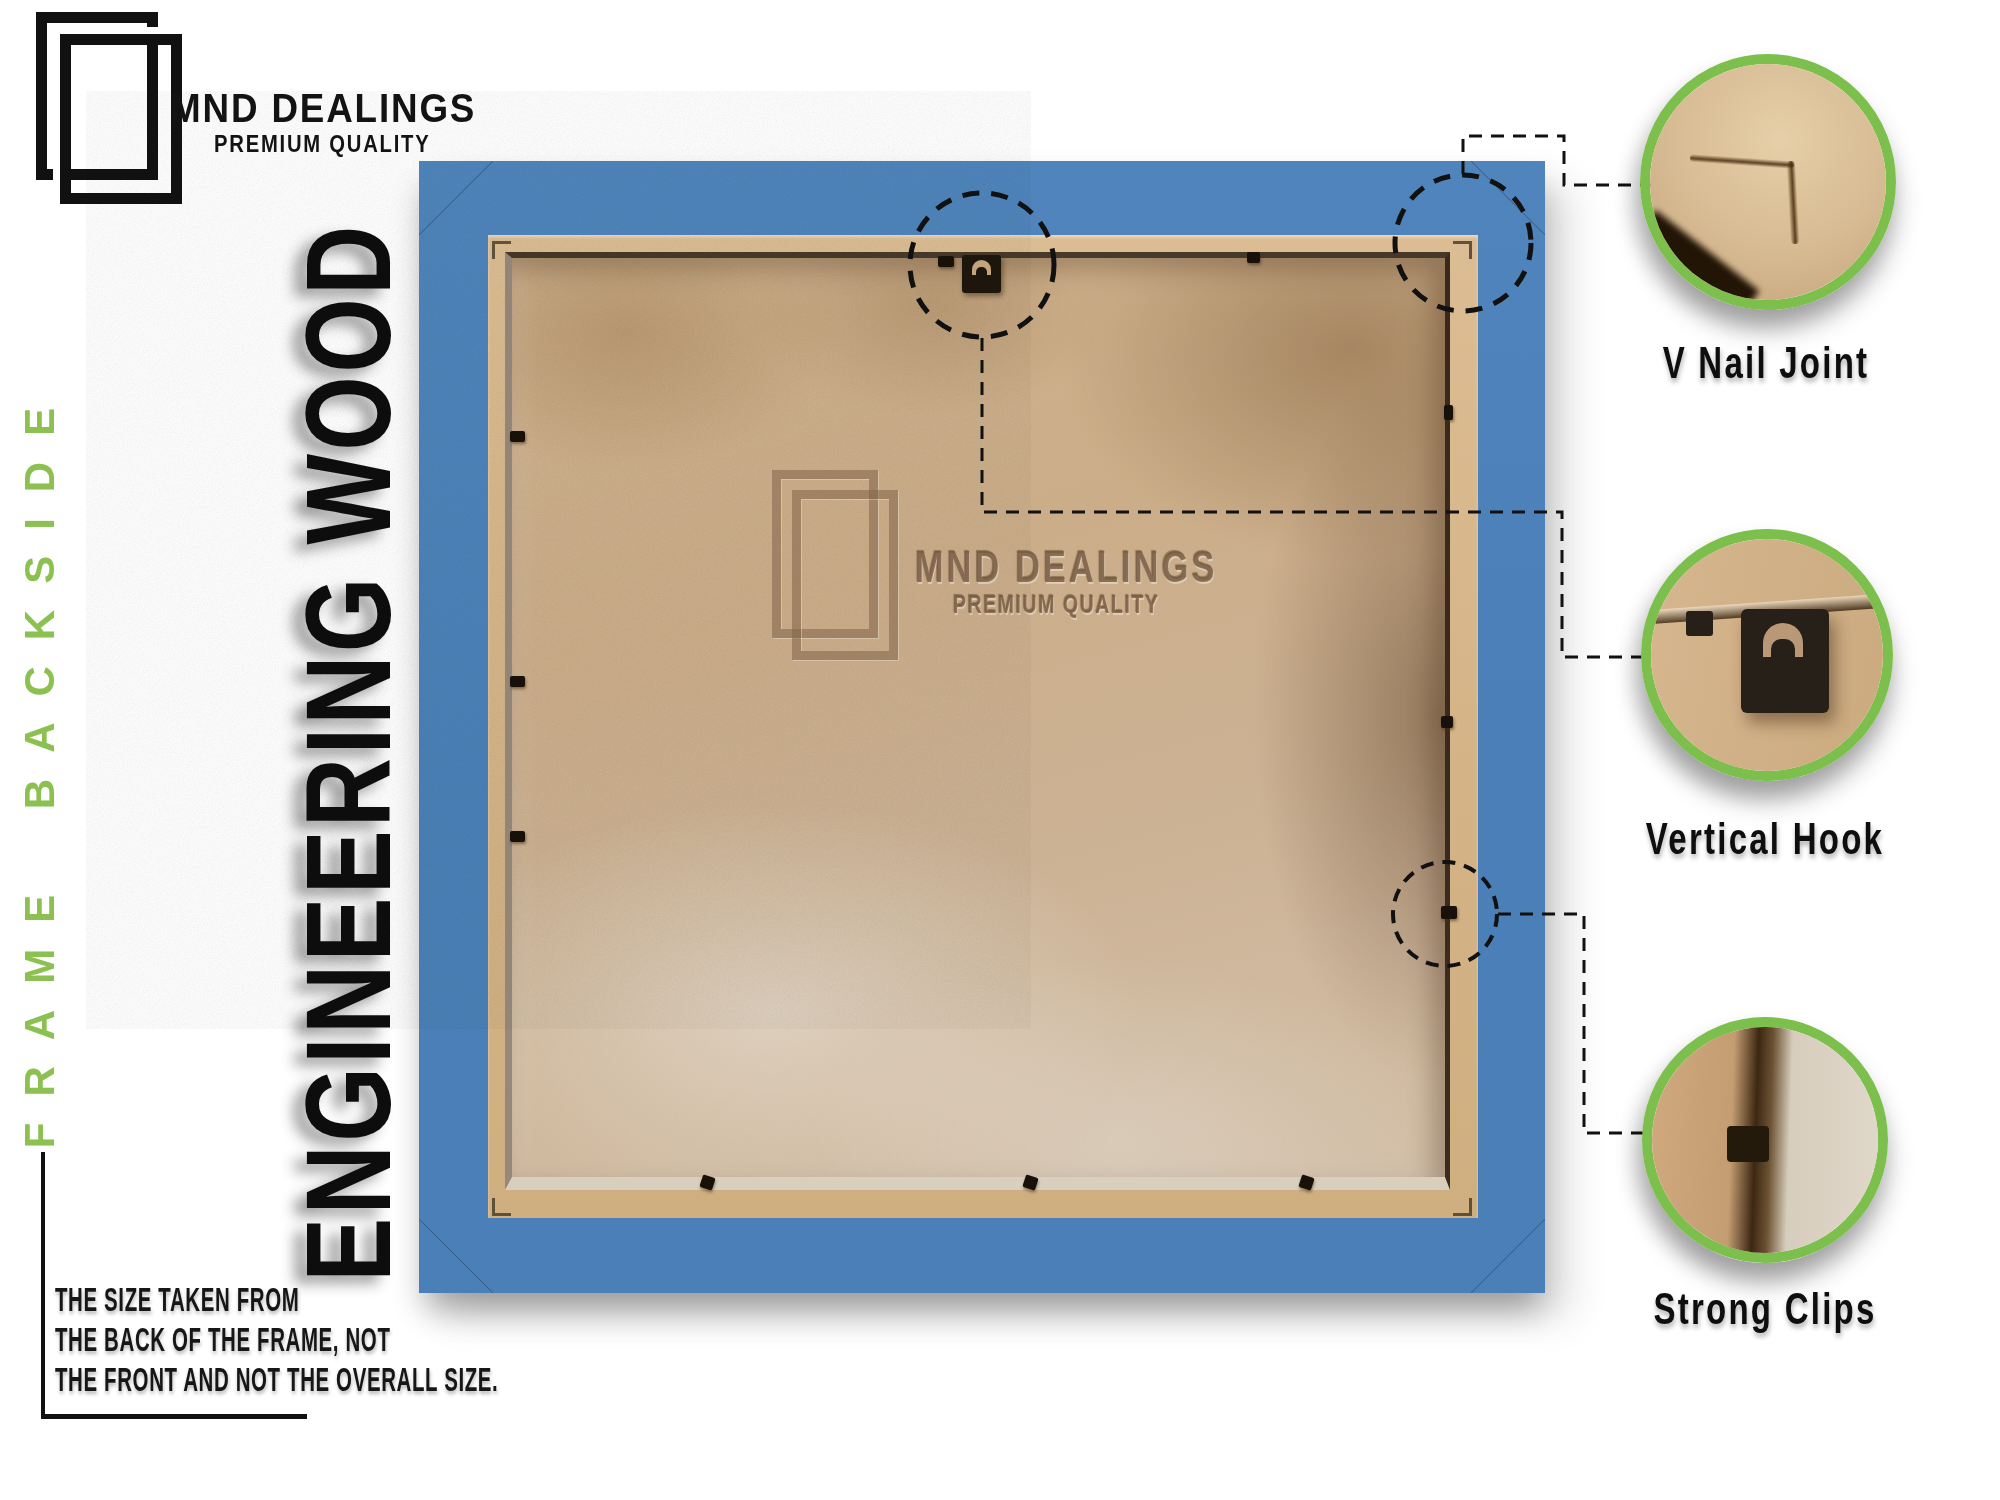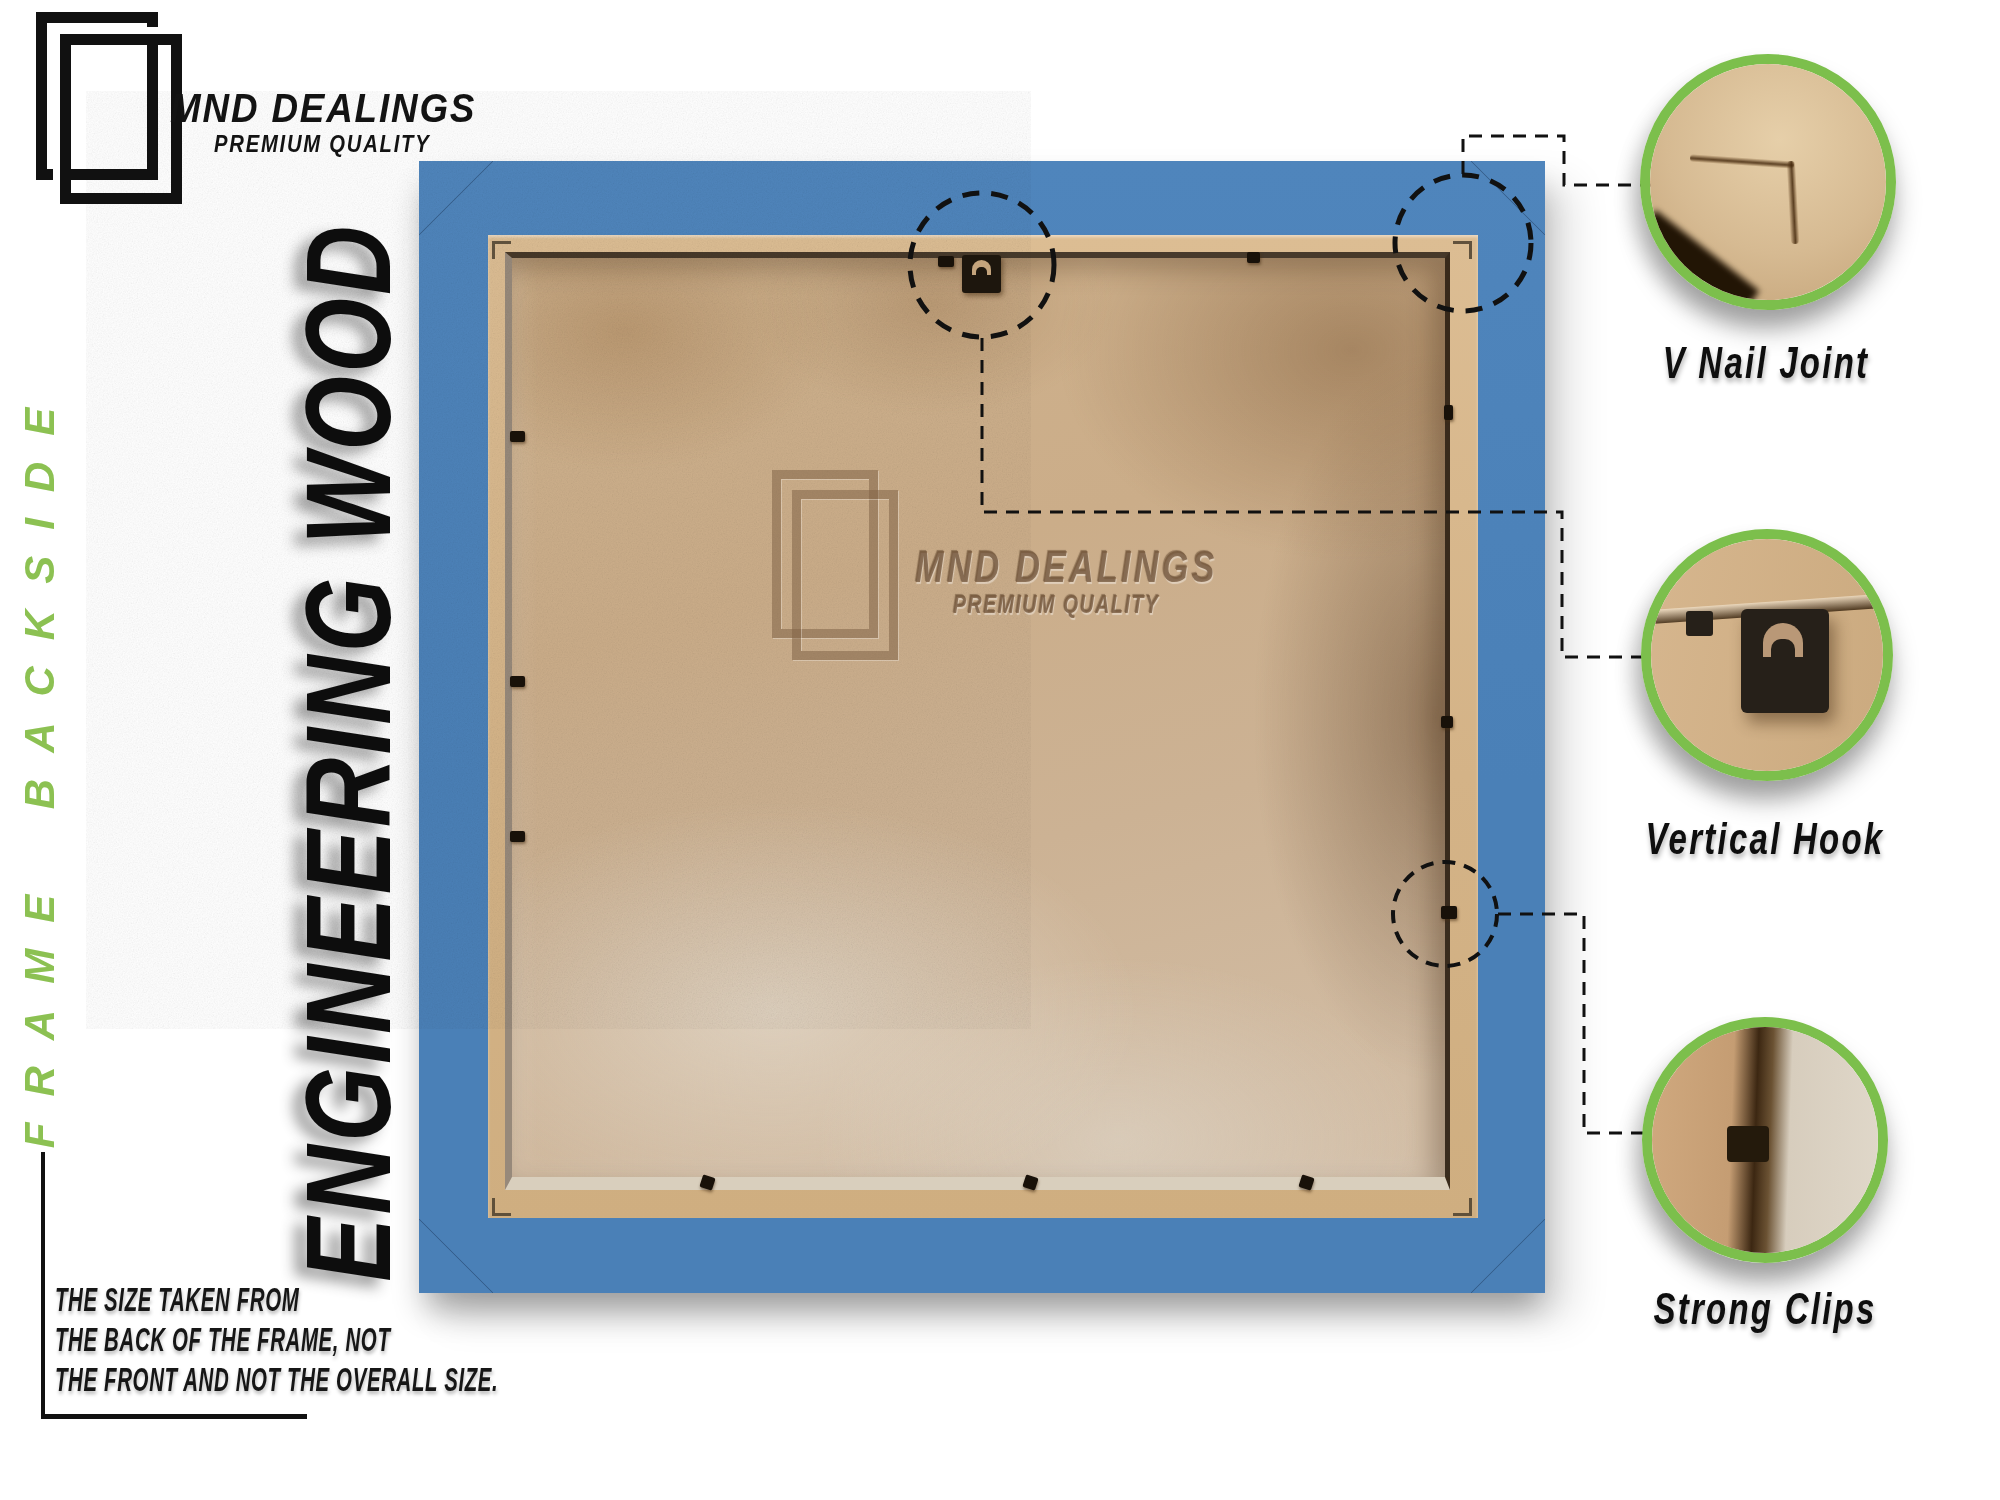--- a/index.html
+++ b/index.html
@@ -1,19 +1,18 @@
 <!DOCTYPE html>
 <html style="--frame-blue: #4a80b7; --callout-green: #7cbf4c; --side-label-green: #8cc152;"><head>
 <meta charset="utf-8">
 <style>
   html,body{margin:0;padding:0;background:#ffffff;}
   .stage{
     position:relative;width:2000px;height:1500px;overflow:hidden;background:#ffffff;
     font-family:"Liberation Sans",sans-serif;
-    font-style:italic;
   }
   
   .logo-mark{position:absolute;left:36px;top:12px;width:140px;height:180px;}
   .logo-rect-a{position:absolute;left:0;top:0;width:100px;height:146px;border:11px solid #111;}
   .logo-rect-b{position:absolute;left:24px;top:22px;width:100px;height:148px;border:11px solid #111;box-shadow:0 0 0 7px #fff;}
   .brand-name{position:absolute;left:170px;top:86px;font-size:40px;font-weight:bold;letter-spacing:2px;color:#131313;transform:scaleX(.92);transform-origin:left top;white-space:nowrap;}
   .brand-tagline{position:absolute;left:214px;top:131px;font-size:23px;font-weight:bold;letter-spacing:2px;color:#131313;transform:scaleX(.88);transform-origin:left top;white-space:nowrap;}
 
   
   .side-label{

